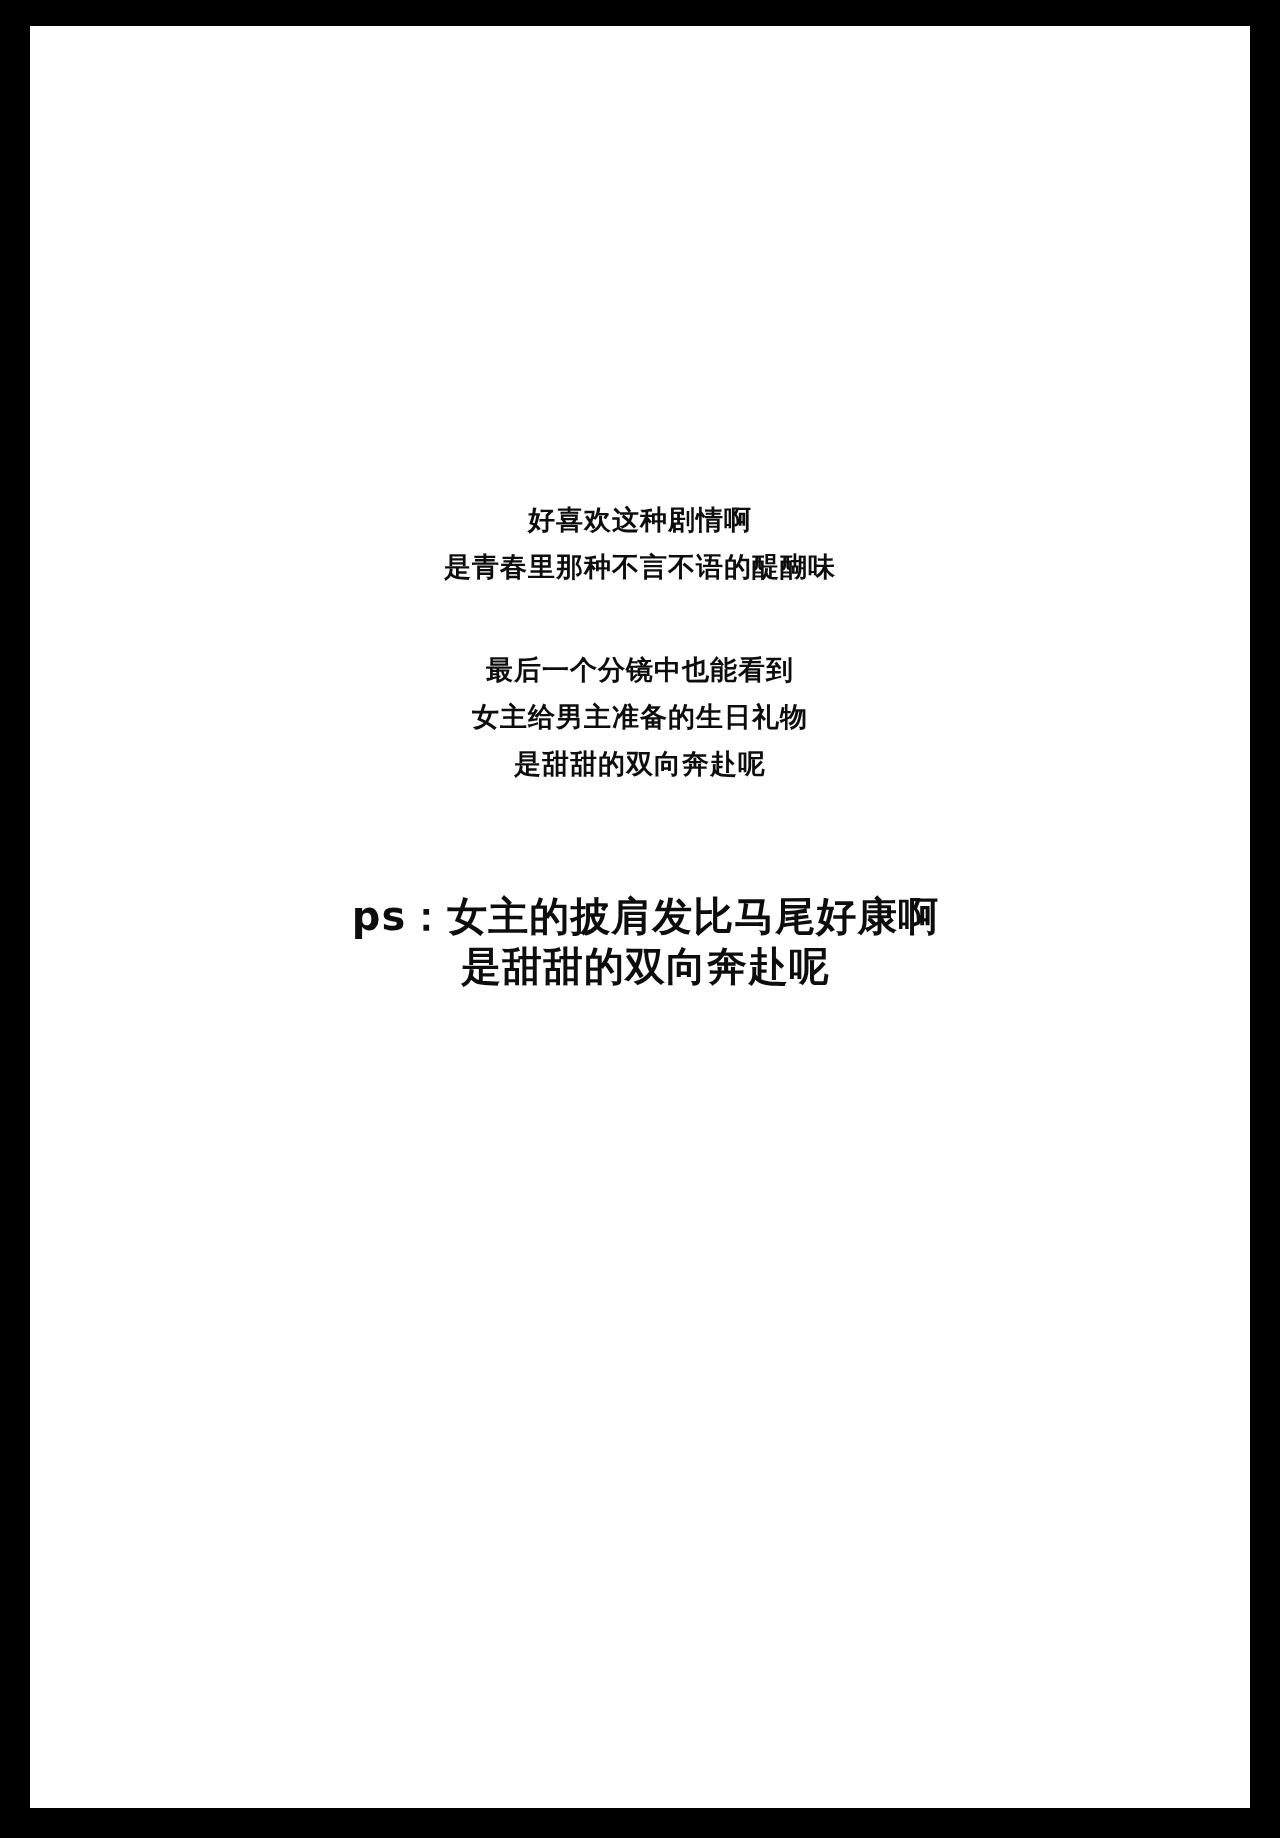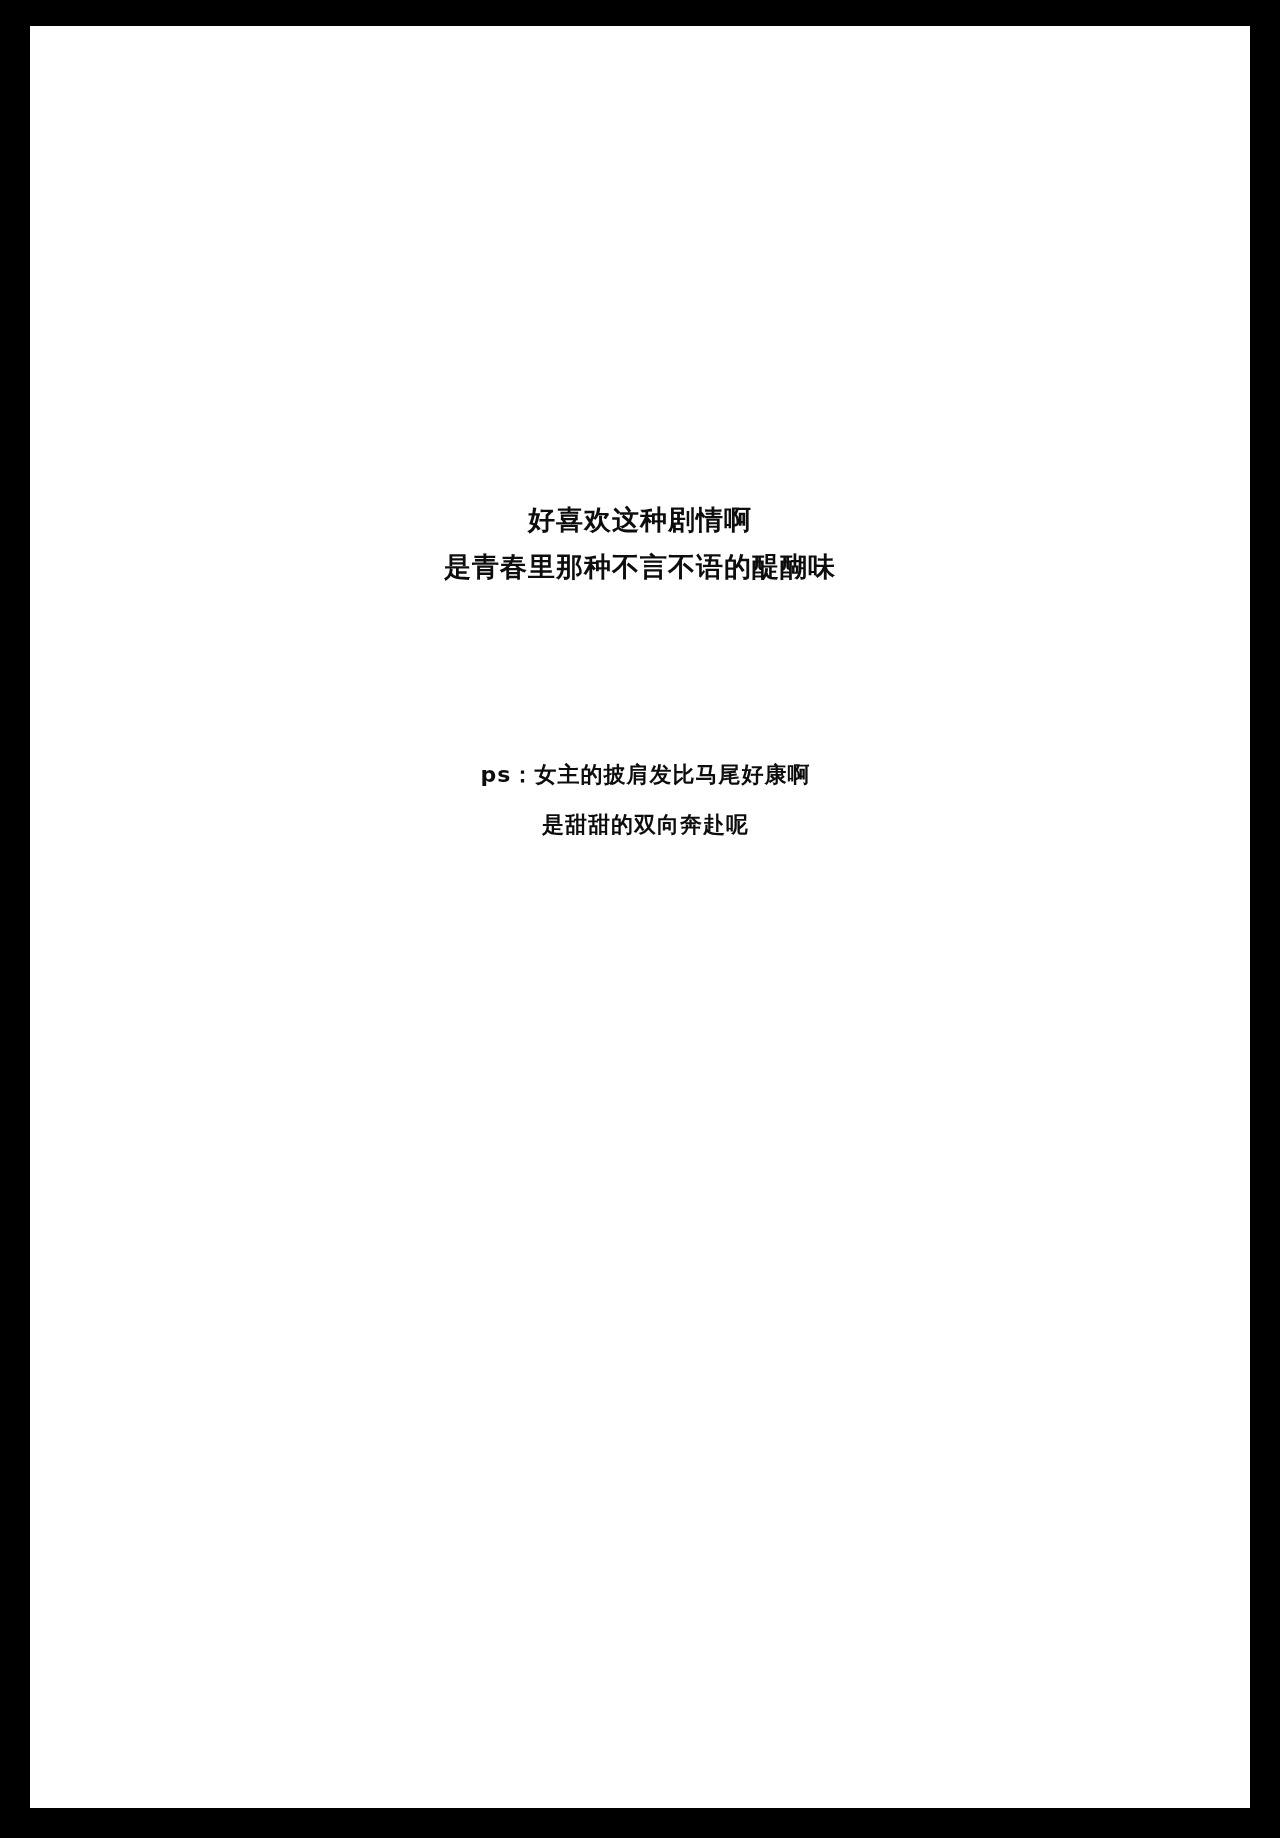--- a/index.html
+++ b/index.html
@@ -45,39 +45,44 @@
     font-weight: bold;
     color: #0d0d0d;
     font-size: 27px;
     line-height: 47px;
     letter-spacing: 1px;
     white-space: pre;
   }
   .gap-1 { height: 56px; }
   .gap-2 { height: 104px; }
   .ps .line {
-    font-size: 22px;
+    font-size: 40px;
     line-height: 50px;
     margin-left: 11px;
   }
 </style>
 </head>
 <body>
 
 <div class="page">
   <div class="sheet">
     <div class="content">
 
       <div class="block">
         <div class="line">好喜欢这种剧情啊</div>
         <div class="line">是青春里那种不言不语的醍醐味</div>
       </div>
 
       <div class="gap-1"></div>
 
+      <div class="block">
+        <div class="line">最后一个分镜中也能看到</div>
+        <div class="line">女主给男主准备的生日礼物</div>
+        <div class="line">是甜甜的双向奔赴呢</div>
+      </div>
 
       <div class="gap-2"></div>
 
       <div class="block ps">
         <div class="line">ps：女主的披肩发比马尾好康啊</div>
         <div class="line">是甜甜的双向奔赴呢</div>
       </div>
 
     </div>
   </div>

